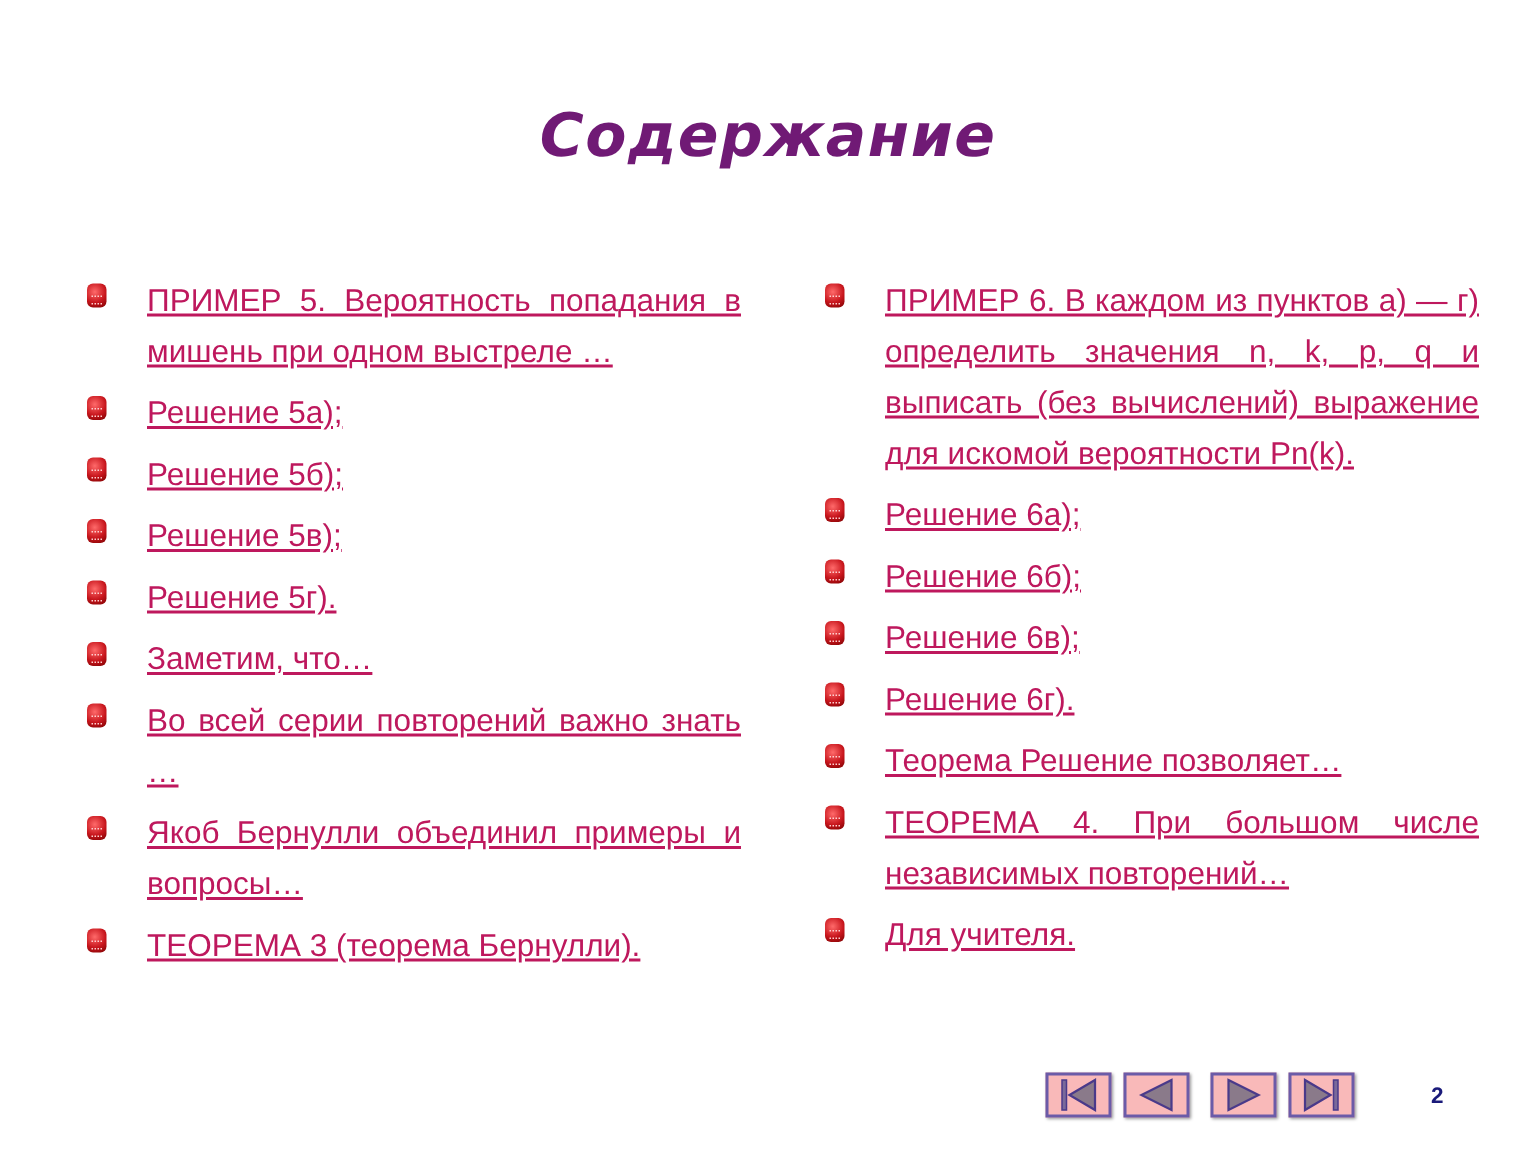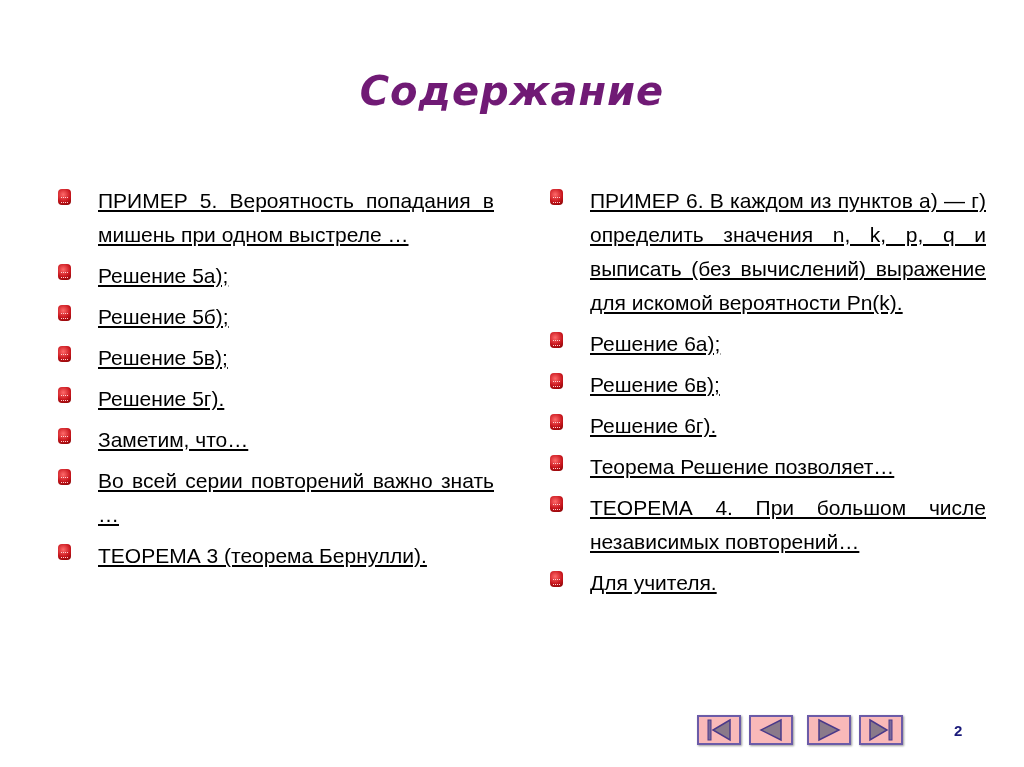--- a/index.html
+++ b/index.html
@@ -19,21 +19,21 @@
   li { position: relative; padding-left: 40px; margin-bottom: 7px; }
   .bullet {
     position: absolute; left: 0; top: 5px; width: 13px; height: 16px;
     border-radius: 4px; background: radial-gradient(circle at 40% 35%, #ff6a6a 0%, #c8161d 55%, #7a0000 100%);
   }
   .bullet::after {
     content: ""; position: absolute; left: 3px; top: 8px; width: 7px; height: 4px;
     border-top: 1px dotted #ffd0d0; border-bottom: 1px dotted #ffd0d0;
   }
   a {
-    color: #000000; text-decoration: underline; font-size: 21px; line-height: 34px;
+    color: #be185d; text-decoration: underline; font-size: 21px; line-height: 34px;
     display: block; text-align: justify; text-align-last: left;
   }
   .nav { position: absolute; top: 715px; left: 697px; display: flex; gap: 8px; }
   .nav-btn {
     width: 44px; height: 30px; background: #f9b9b9; border: 2px solid #6b5ba8;
     box-sizing: border-box; display: flex; align-items: center; justify-content: center;
     box-shadow: 1px 1px 2px #999;
   }
   .nav-btn:nth-child(3) { margin-left: 6px; }
   .page-num {
@@ -70,34 +70,42 @@
     <li>
         <span class="bullet"></span>
         <a href="#">Заметим, что…</a>
       </li>
     <li>
         <span class="bullet"></span>
         <a href="#">Во всей серии повторений важно знать …</a>
       </li>
     <li>
         <span class="bullet"></span>
+        <a href="#">Якоб Бернулли объединил примеры и вопросы…</a>
+      </li>
+    <li>
+        <span class="bullet"></span>
         <a href="#">ТЕОРЕМА 3 (теорема Бернулли).</a>
       </li>
   </ul>
 </div>
 
 <div class="col right">
   <ul>
     <li>
         <span class="bullet"></span>
         <a href="#">ПРИМЕР 6. В каждом из пунктов а) — г) определить значения n, k, p, q и выписать (без вычислений) выражение для искомой вероятности Pn(k).</a>
       </li>
     <li>
         <span class="bullet"></span>
         <a href="#">Решение 6а);</a>
+      </li>
+    <li>
+        <span class="bullet"></span>
+        <a href="#">Решение 6б);</a>
       </li>
     <li>
         <span class="bullet"></span>
         <a href="#">Решение 6в);</a>
       </li>
     <li>
         <span class="bullet"></span>
         <a href="#">Решение 6г).</a>
       </li>
     <li>

